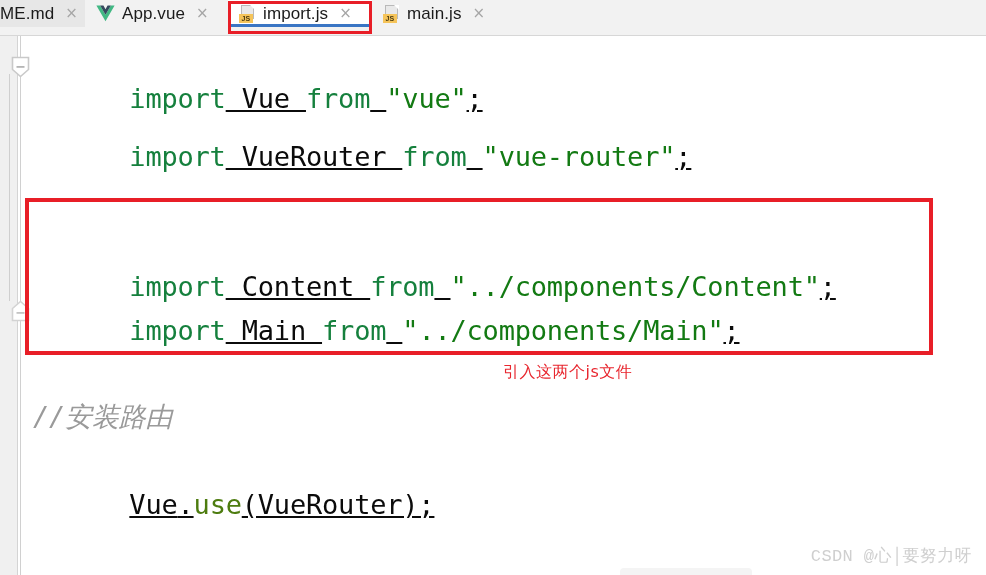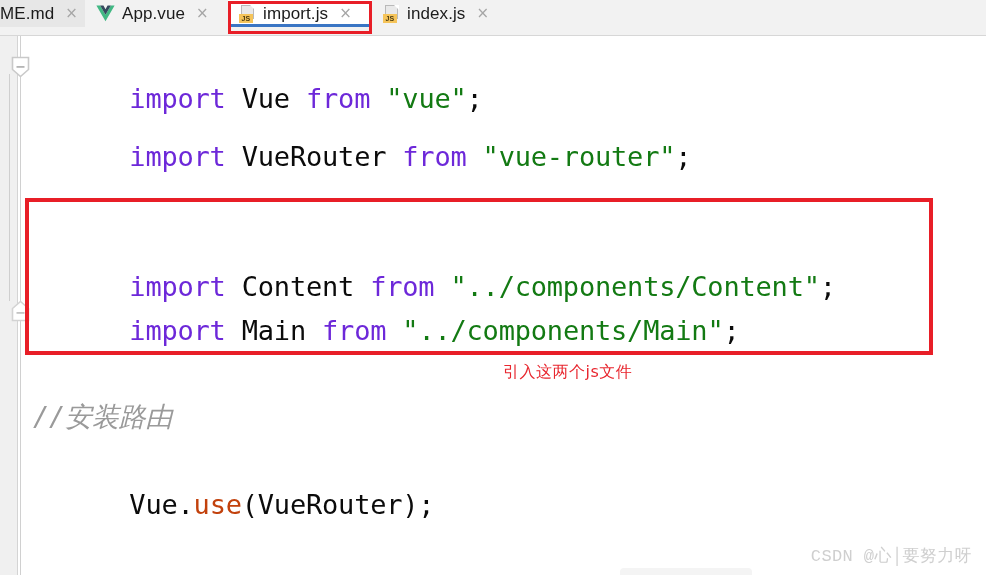--- a/index.html
+++ b/index.html
@@ -143,24 +143,24 @@
   .code-line {
     position: absolute;
     left: 33px;
     font-family: "DejaVu Sans Mono", monospace;
     font-size: 27px;
     line-height: 30px;
     white-space: pre;
     color: #080808;
     letter-spacing: -0.2px;
   }
-  .kw   { color: #6d28d9; }
+  .kw   { color: #15803d; }
   .str  { color: #137a13; }
-  .meth { color: #c2410c; }
-  .plain{ color: #0b0b0b; }
+  .meth { color: #4d7c0f; }
+  .plain{ color: #0b0b0b; text-decoration: underline; }
   .cmt  {
     color: #9a9a9a;
     font-style: italic;
   }
 
   
   .fold-marker {
     position: absolute;
     width: 19px; height: 22px;
   }
@@ -239,21 +239,21 @@
     <span class="tab-label">import.js</span>
     <span class="tab-close">×</span>
   </div>
 
   <div class="tab" style="width:140px;">
     <span class="icon-js">
       <span class="page"></span>
       <span class="fold"></span>
       <span class="badge">JS</span>
     </span>
-    <span class="tab-label">index.js</span>
+    <span class="tab-label">main.js</span>
     <span class="tab-close">×</span>
   </div>
 
 </div>
 
 <div id="tab-highlight"></div>
 
 <div id="editor">
 
   <div id="gutter"></div>

